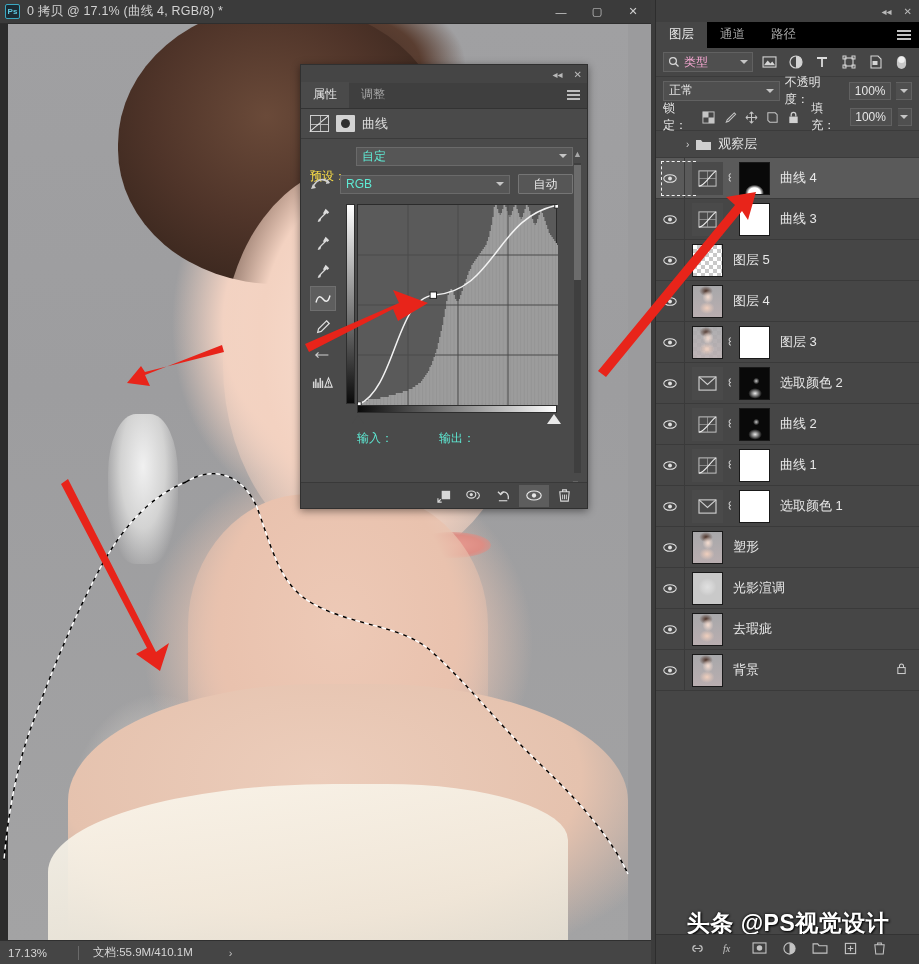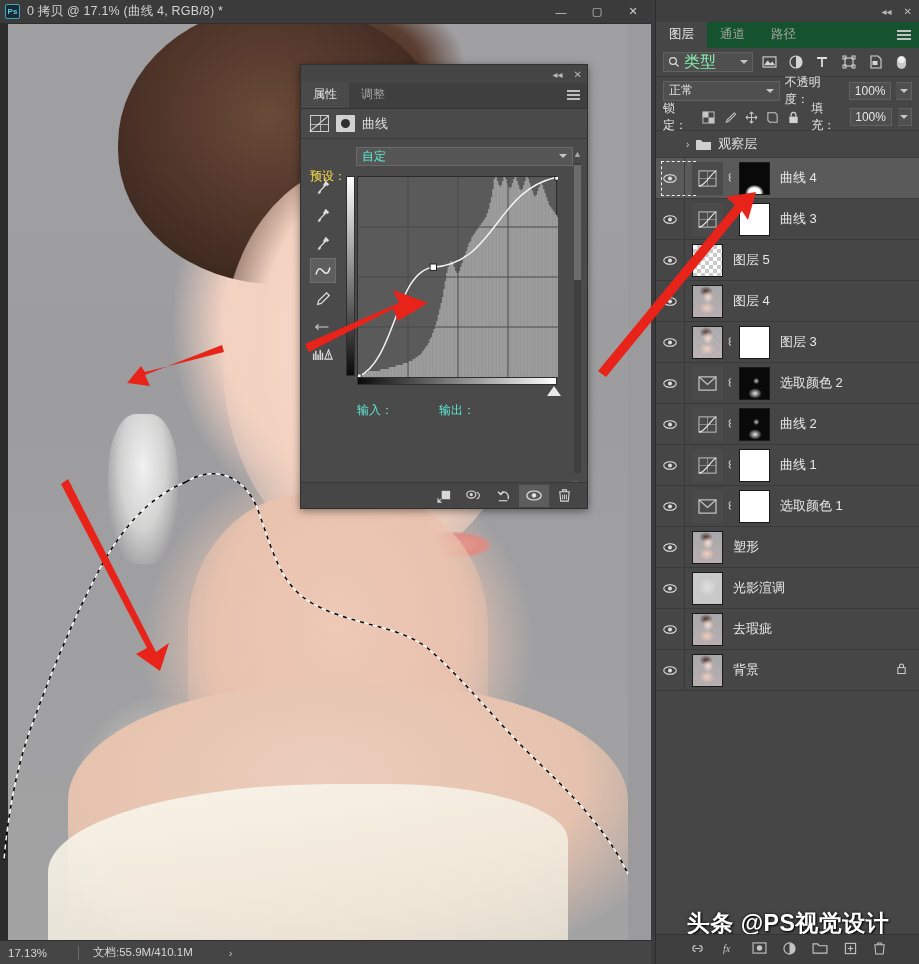--- a/index.html
+++ b/index.html
@@ -245,38 +245,38 @@
   
   #layers-panel {
     position: absolute; left: 655px; top: 0; width: 264px; height: 964px;
     background: #464646; border-left: 1px solid #2d2d2d;
   }
   #lp-titlebar {
     height: 22px; background: #3f3f3f; display: flex; align-items: center;
     justify-content: flex-end; padding-right: 7px; gap: 12px;
   }
   #lp-tabs {
-    height: 26px; background: #14532d; display: flex; align-items: flex-end;
+    height: 26px; background: #000000; display: flex; align-items: flex-end;
     position: relative;
   }
   .ltab { padding: 4px 13px 5px; font-size: 12.5px; color: #a6a6a6; }
   .ltab.active { background: #464646; color: #e8e8e8; }
   #lp-menu {
     position: absolute; right: 8px; top: 8px; width: 14px; height: 10px;
     background: linear-gradient(#c2c2c2 0 1.6px, transparent 1.6px 4px) repeat-y;
     background-size: 14px 4px;
   }
   #filter-row {
     height: 29px; display: flex; align-items: center; padding: 0 7px; gap: 6px;
     border-bottom: 1px solid #3b3b3b;
   }
   #kind-select {
     width: 92px; height: 20px; background: #4f4f4f; border: 1px solid #616161;
     display: flex; align-items: center; padding-left: 4px; gap: 4px;
-    color: #86efac; font-size: 16px; position: relative;
+    color: #f9a8d4; font-size: 12px; position: relative;
   }
   .filter-ico { width: 21px; height: 20px; display: flex; align-items: center; justify-content: center; }
   #blend-row {
     height: 27px; display: flex; align-items: center; padding: 0 7px; gap: 5px;
   }
   #blend-select {
     width: 118px; height: 20px; background: #4f4f4f; border: 1px solid #616161;
     color: #e0e0e0; font-size: 12px; display: flex; align-items: center;
     padding-left: 5px; position: relative;
   }
@@ -453,20 +453,32 @@
     <div id="props-body">
 
       <div id="preset-row">
         <div id="preset-label">预设：</div>
         <div class="ps-select">
           <span>自定</span>
           <span class="chev"></span>
         </div>
       </div>
 
+      <div id="channel-row">
+        <svg id="channel-icon" viewBox="0 0 22 16">
+          <path d="M3 11 C7 2, 15 2, 19 7" fill="none" stroke="#d0d0d0" stroke-width="1.6"></path>
+          <path d="M17 3 L20 7 L16 8 Z" fill="#d0d0d0"></path>
+          <path d="M3 8 L6 12 L1 13 Z" fill="#d0d0d0"></path>
+        </svg>
+        <div class="ps-select" id="chan-sel">
+          <span>RGB</span>
+          <span class="chev"></span>
+        </div>
+        <div id="auto-btn">自动</div>
+      </div>
 
       <div id="curve-zone">
 
         <div id="tool-col">
           <div class="tool-btn">
             <svg viewBox="0 0 18 18" width="16" height="16">
               <path d="M12 2 l4 4 -2 2 -1-1 -6 6 -1 3 -3 1 1-3 6-6 -1-1 z" fill="#dcdcdc"></path>
             </svg>
           </div>
           <div class="tool-btn">

